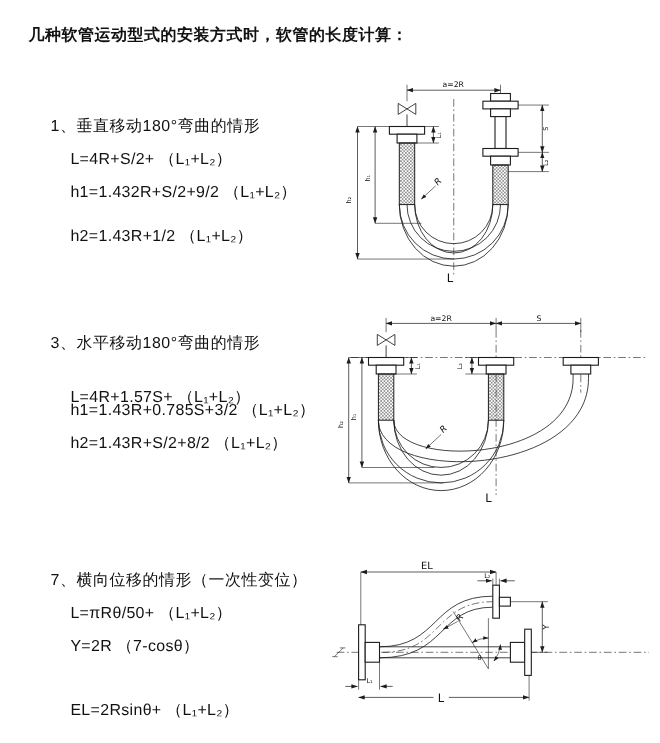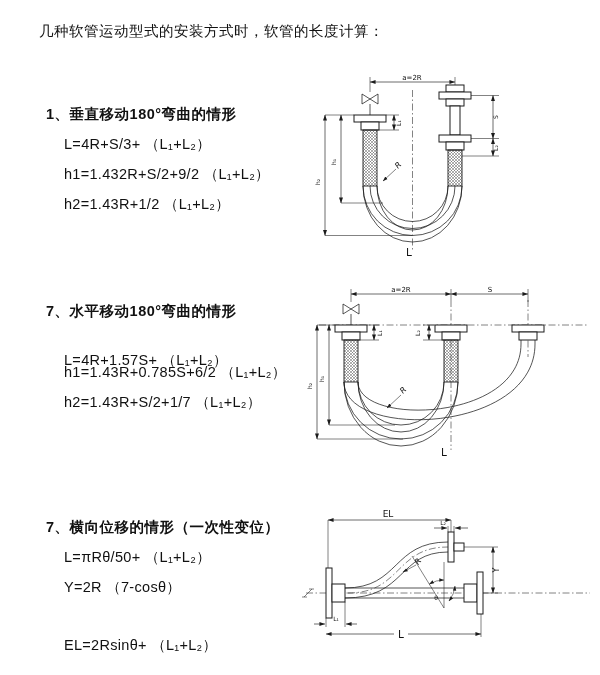--- a/index.html
+++ b/index.html
@@ -2,25 +2,25 @@
 <html><head>
 <meta charset="utf-8">
 <style>
   html,body{margin:0;padding:0;}
   body{
     width:600px;height:675px;position:relative;background:#ffffff;
     font-family:"Liberation Sans","DejaVu Sans",sans-serif;color:#111;
     overflow:hidden;
   }
   .page-title{
-    position:absolute;left:39px;top:22px;font-size:14.5px;font-weight:400;
+    position:absolute;left:26px;top:22px;font-size:14.5px;font-weight:700;
     letter-spacing:0.5px;white-space:nowrap;
   }
   .sec-heading{
-    position:absolute;left:46px;font-size:14.5px;font-weight:700;
+    position:absolute;left:46px;font-size:14.5px;font-weight:400;
     letter-spacing:0.5px;white-space:nowrap;text-align:center;
   }
   .formula{
     position:absolute;left:64px;font-size:14.5px;font-weight:400;
     letter-spacing:0.3px;white-space:nowrap;
   }
   .diagram{position:absolute;}
   svg{display:block;}
   .th{fill:none;stroke:#1c1c1c;stroke-width:0.75;}
   .ext{fill:none;stroke:#1c1c1c;stroke-width:0.55;}
@@ -43,28 +43,28 @@
     </pattern>
     <marker id="ar" viewBox="0 0 10 10" refX="9.5" refY="5" markerWidth="9" markerHeight="9" orient="auto-start-reverse" markerUnits="strokeWidth">
       <path d="M0,1.6 L10,5 L0,8.4 Z" fill="#1c1c1c"></path>
     </marker>
   </defs>
 </svg>
 
 <div class="page-title">几种软管运动型式的安装方式时，软管的长度计算：</div>
 
 <div class="sec-heading" style="top:105px">1、垂直移动180°弯曲的情形</div>
-<div class="formula" style="top:135px">L=4R+S/3+ （L₁+L₂）</div>
+<div class="formula" style="top:135px">L=4R+S/2+ （L₁+L₂）</div>
 <div class="formula" style="top:165px">h1=1.432R+S/2+9/2 （L₁+L₂）</div>
-<div class="formula" style="top:195px">h2=1.43R+1/2 （L₁+L₂）</div>
-
-<div class="sec-heading" style="top:302px">7、水平移动180°弯曲的情形</div>
+<div class="formula" style="top:205px">h2=1.43R+1/2 （L₁+L₂）</div>
+
+<div class="sec-heading" style="top:302px">3、水平移动180°弯曲的情形</div>
 <div class="formula" style="top:351px">L=4R+1.57S+ （L₁+L₂）</div>
-<div class="formula" style="top:363px">h1=1.43R+0.785S+6/2 （L₁+L₂）</div>
-<div class="formula" style="top:393px">h2=1.43R+S/2+1/7 （L₁+L₂）</div>
+<div class="formula" style="top:363px">h1=1.43R+0.785S+3/2 （L₁+L₂）</div>
+<div class="formula" style="top:393px">h2=1.43R+S/2+8/2 （L₁+L₂）</div>
 
 <div class="sec-heading" style="top:518px">7、横向位移的情形（一次性变位）</div>
 <div class="formula" style="top:548px">L=πRθ/50+ （L₁+L₂）</div>
 <div class="formula" style="top:578px">Y=2R （7-cosθ）</div>
 <div class="formula" style="top:636px">EL=2Rsinθ+ （L₁+L₂）</div>
 
 <div class="diagram" style="left:303px;top:70px">
 <svg width="290" height="190" viewBox="0 0 290 190">
 
   <path class="cl" d="M109.5,20 V182"></path>

